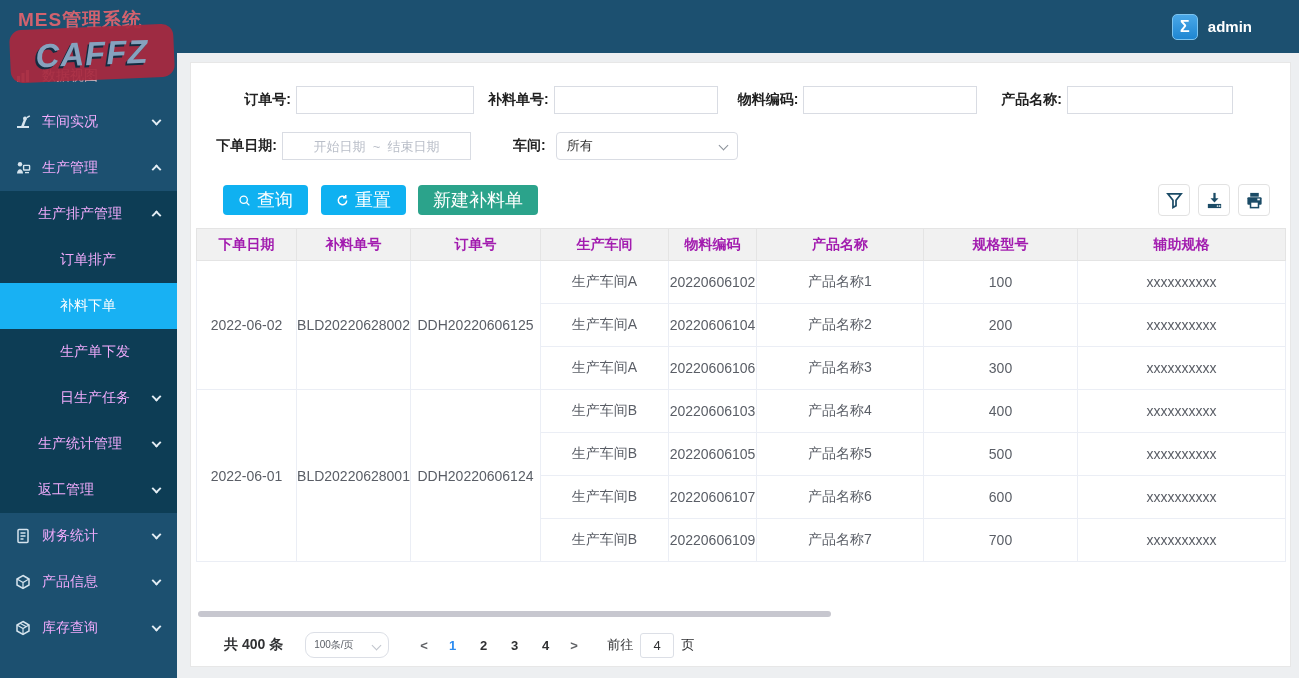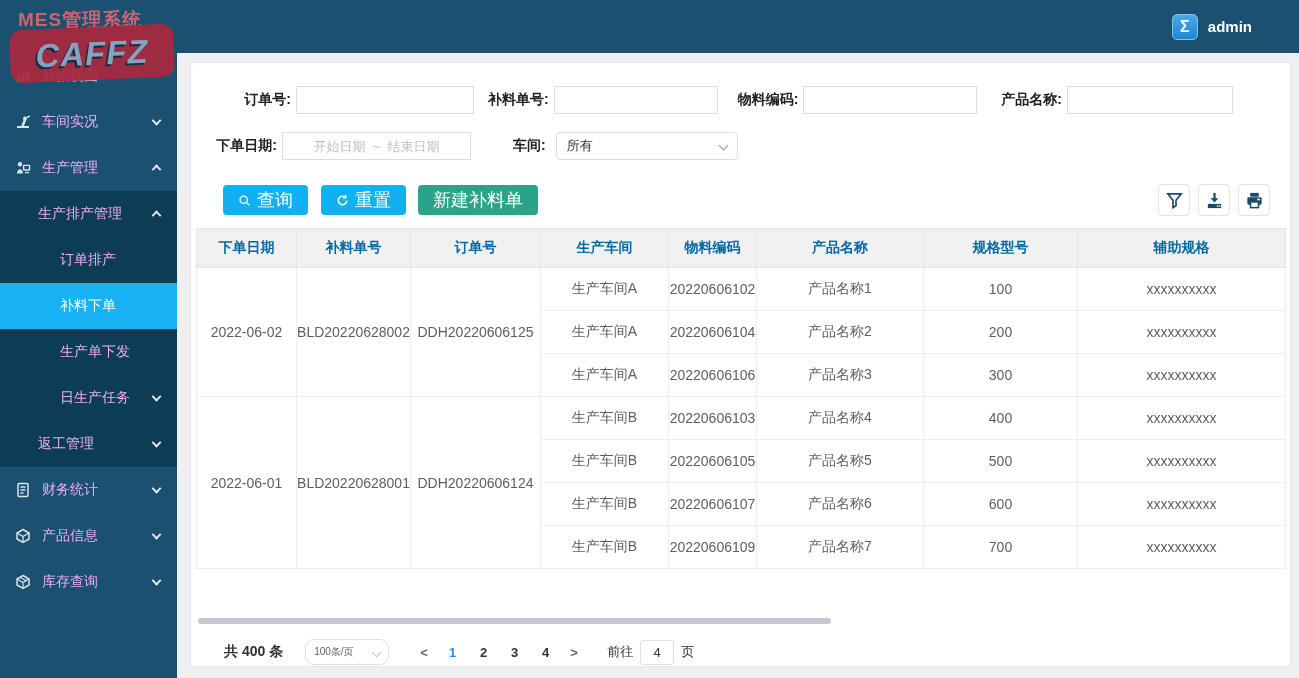--- a/index.html
+++ b/index.html
@@ -74,21 +74,21 @@
     display:inline-flex; align-items:center; gap:6px; padding:0 15px; cursor:pointer; }
   .btn.blue { background:var(--primary-button,#0FB1F1); }
   .btn.teal { background:var(--create-button,#2BA38B); margin-left:12px; }
   .btn + .btn.blue { margin-left:13px; }
   .tb-spacer { flex:1; }
   .icon-btn { width:32px; height:32px; border:1px solid #E2E2E2; border-radius:4px; background:#fff;
     display:inline-flex; align-items:center; justify-content:center; margin-left:8px; cursor:pointer; }
 
   table.grid { border-collapse:collapse; table-layout:fixed; width:1089px; margin:12px 5px 0 5px;
     font-size:14px; }
-  .grid th { height:39px; background:#F1F1F1; border:1px solid #E4E4E4; font-weight:bold; color:#0369a1; }
+  .grid th { height:32px; background:#F1F1F1; border:1px solid #E4E4E4; font-weight:bold; color:#a21caf; }
   .grid td { height:43px; border:1px solid #EBEEF5; color:#5A5E66; text-align:center; background:#fff; }
 
   .hscrollbar { width:633px; height:6px; border-radius:3px; background:#C7C7CF; margin:49px 0 0 7px; }
 
   .pagination { display:flex; align-items:center; margin:15px 0 0 33px; font-size:13px; color:#303133; }
   .pg-total { font-size:14px; font-weight:600; margin-right:22px; }
   .pg-size { position:relative; width:84px; height:26px; border:1px solid #DCDFE6; border-radius:9px;
     display:flex; align-items:center; padding:0 18px 0 8px; font-size:10px; color:#5A5E66; cursor:pointer; margin-right:22px; }
   .pg-size .sel-chev { right:8px; top:9px; border-color:#C0C4CC; }
   .pg-arrow { width:26px; text-align:center; cursor:pointer; color:#606266; font-weight:bold; }
@@ -157,20 +157,24 @@
         <span class="s-lbl">订单排产</span>
       </div>
       <div class="side-item lvl3 dark active">
         <span class="s-lbl">补料下单</span>
       </div>
       <div class="side-item lvl3 dark">
         <span class="s-lbl">生产单下发</span>
       </div>
       <div class="side-item lvl3 dark">
         <span class="s-lbl">日生产任务</span>
+        <span class="chev down"></span>
+      </div>
+      <div class="side-item lvl2 dark">
+        <span class="s-lbl">生产统计管理</span>
         <span class="chev down"></span>
       </div>
       <div class="side-item lvl2 dark">
         <span class="s-lbl">返工管理</span>
         <span class="chev down"></span>
       </div>
       <div class="side-item lvl1">
         <span class="s-ico">
           <svg viewBox="0 0 16 16">
             <rect x="3" y="1.5" width="10" height="13" rx="1" fill="none" stroke="currentColor" stroke-width="1.5"></rect>

